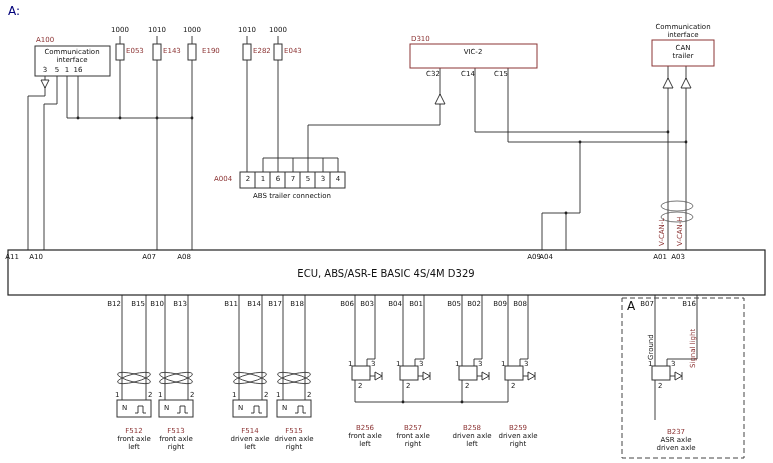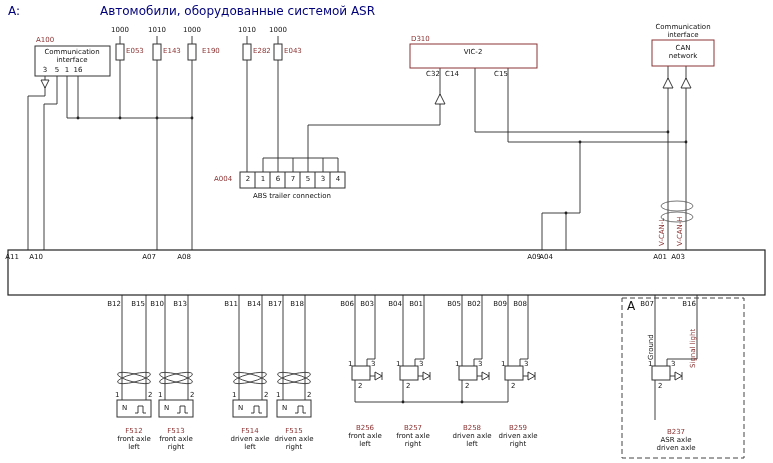--- a/index.html
+++ b/index.html
@@ -168,21 +168,20 @@
       <circle cx="566" cy="213" r="1.4"></circle>
         <circle cx="580" cy="142" r="1.4"></circle>
       <circle cx="668" cy="132" r="1.4"></circle>
         <circle cx="686" cy="142" r="1.4"></circle>
       <circle cx="403" cy="402" r="1.4"></circle>
         <circle cx="462" cy="402" r="1.4"></circle>
     </g>
   </svg>
 
   <span class="L t blue" style="left:8px;top:5px">A:</span>
-  <span class="L t blue" style="left:100px;top:5px">Автомобили, оборудованные системой ASR</span>
 
   <span class="L red" style="left:36px;top:36px">A100</span>
   <span class="L c" style="left:72px;top:48px">Communication</span>
   <span class="L c" style="left:72px;top:56px">interface</span>
   <span class="L c" style="left:45px;top:66px">3</span>
   <span class="L c" style="left:57px;top:66px">5</span>
   <span class="L c" style="left:67px;top:66px">1</span>
   <span class="L c" style="left:78px;top:66px">16</span>
 
   <span class="L c" style="left:120px;top:26px">1000</span>
@@ -192,40 +191,41 @@
   <span class="L c" style="left:278px;top:26px">1000</span>
   <span class="L red" style="left:126px;top:47px">E053</span>
   <span class="L red" style="left:163px;top:47px">E143</span>
   <span class="L red" style="left:202px;top:47px">E190</span>
   <span class="L red" style="left:253px;top:47px">E282</span>
   <span class="L red" style="left:284px;top:47px">E043</span>
 
   <span class="L red" style="left:411px;top:35px">D310</span>
   <span class="L c" style="left:473px;top:48px">VIC-2</span>
   <span class="L c" style="left:433px;top:70px">C32</span>
-  <span class="L c" style="left:452px;top:70px">C14</span>
+  <span class="L c" style="left:468px;top:70px">C14</span>
   <span class="L c" style="left:501px;top:70px">C15</span>
 
   <span class="L c" style="left:683px;top:23px">Communication</span>
   <span class="L c" style="left:683px;top:31px">interface</span>
   <span class="L c" style="left:683px;top:44px">CAN</span>
-  <span class="L c" style="left:683px;top:52px">network</span>
+  <span class="L c" style="left:683px;top:52px">trailer</span>
   <span class="L v red" style="left:658px;top:246px">V-CAN-L</span>
   <span class="L v red" style="left:676px;top:246px">V-CAN-H</span>
 
   <span class="L red" style="left:214px;top:175px">A004</span>
   <span class="L c" style="left:248px;top:175px">2</span>
   <span class="L c" style="left:263px;top:175px">1</span>
   <span class="L c" style="left:278px;top:175px">6</span>
   <span class="L c" style="left:293px;top:175px">7</span>
   <span class="L c" style="left:308px;top:175px">5</span>
   <span class="L c" style="left:323px;top:175px">3</span>
   <span class="L c" style="left:338px;top:175px">4</span>
   <span class="L c" style="left:292px;top:192px">ABS trailer connection</span>
 
+  <span class="L c fs10" style="left:386px;top:268px">ECU, ABS/ASR-E BASIC 4S/4M D329</span>
   <span class="L pr" style="left:4px;top:253px">A11</span>
   <span class="L pr" style="left:28px;top:253px">A10</span>
   <span class="L pr" style="left:141px;top:253px">A07</span>
   <span class="L pr" style="left:176px;top:253px">A08</span>
   <span class="L pr" style="left:526px;top:253px">A09</span>
   <span class="L pr" style="left:538px;top:253px">A04</span>
   <span class="L pr" style="left:652px;top:253px">A01</span>
   <span class="L pr" style="left:670px;top:253px">A03</span>
   <span class="L pr" style="left:106px;top:300px">B12</span>
   <span class="L pr" style="left:130px;top:300px">B15</span>

